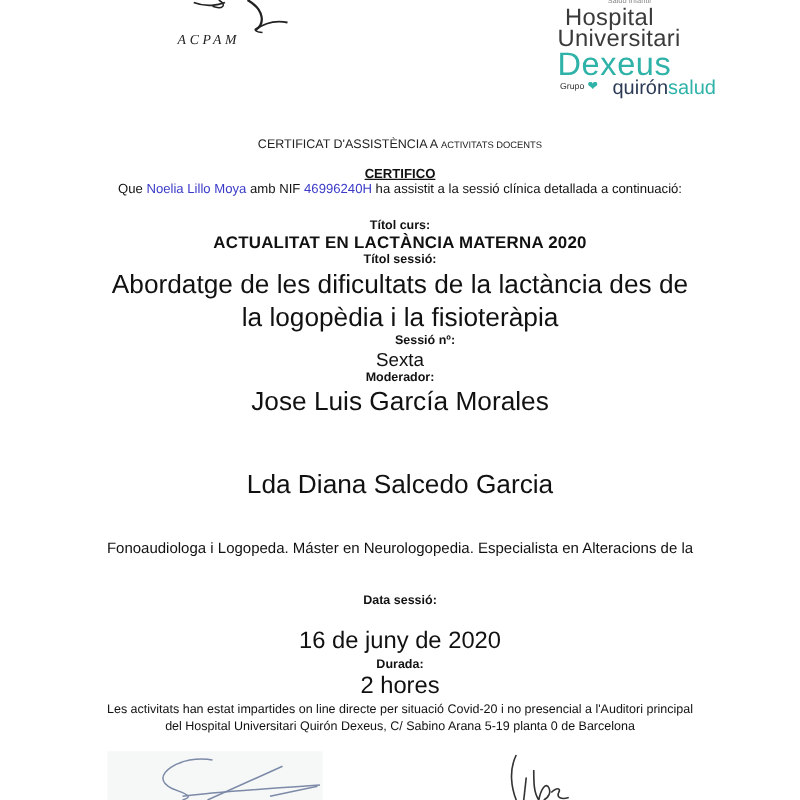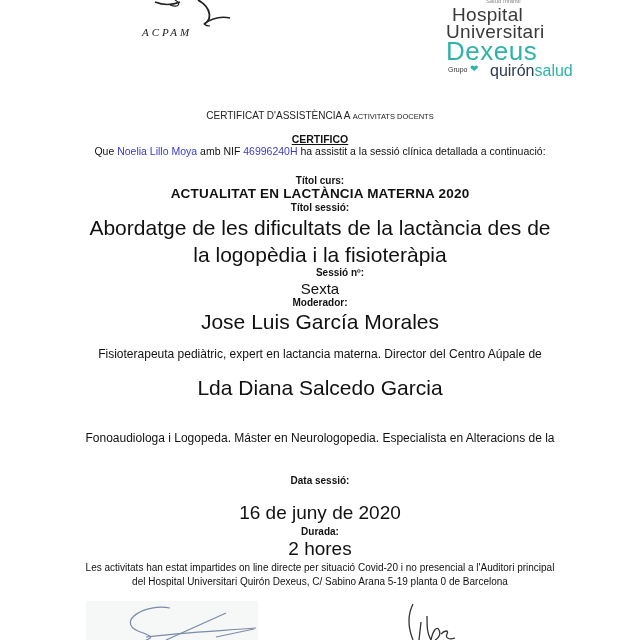--- a/index.html
+++ b/index.html
@@ -112,21 +112,20 @@
   <div>la logopèdia i la fisioteràpia</div>
 </div>
 
 <div class="center label sessio-num-label">Sessió nº:</div>
 <div class="center sessio-num">Sexta</div>
 
 <div class="center label moderador-label">Moderador:</div>
 <div class="center moderador">Jose Luis García Morales</div>
 
 <div class="abs mod-bio">
-  <div>Fisioterapeuta pediàtric, expert en lactancia materna. Director del Centro Aúpale de</div>
 </div>
 
 <div class="center speaker">Lda Diana Salcedo Garcia</div>
 
 <div class="abs spk-bio">
   <div>Fonoaudiologa i Logopeda. Máster en Neurologopedia. Especialista en Alteracions de la</div>
 </div>
 
 <div class="center label data-label">Data sessió:</div>
 <div class="center data-val">16 de juny de 2020</div>

